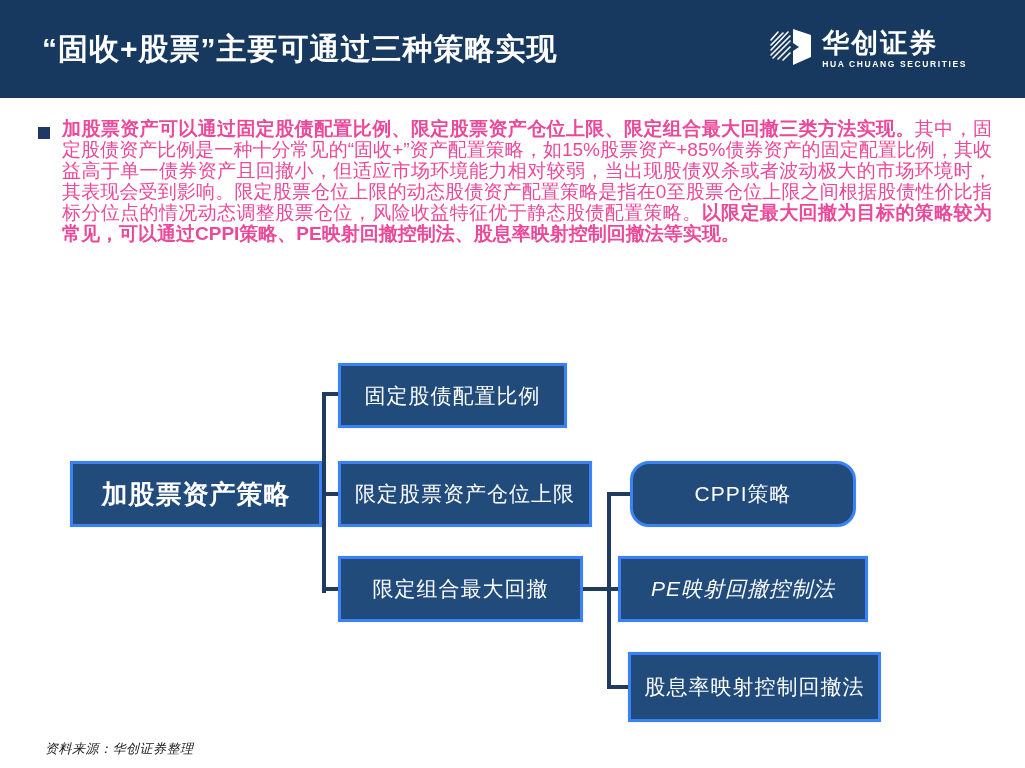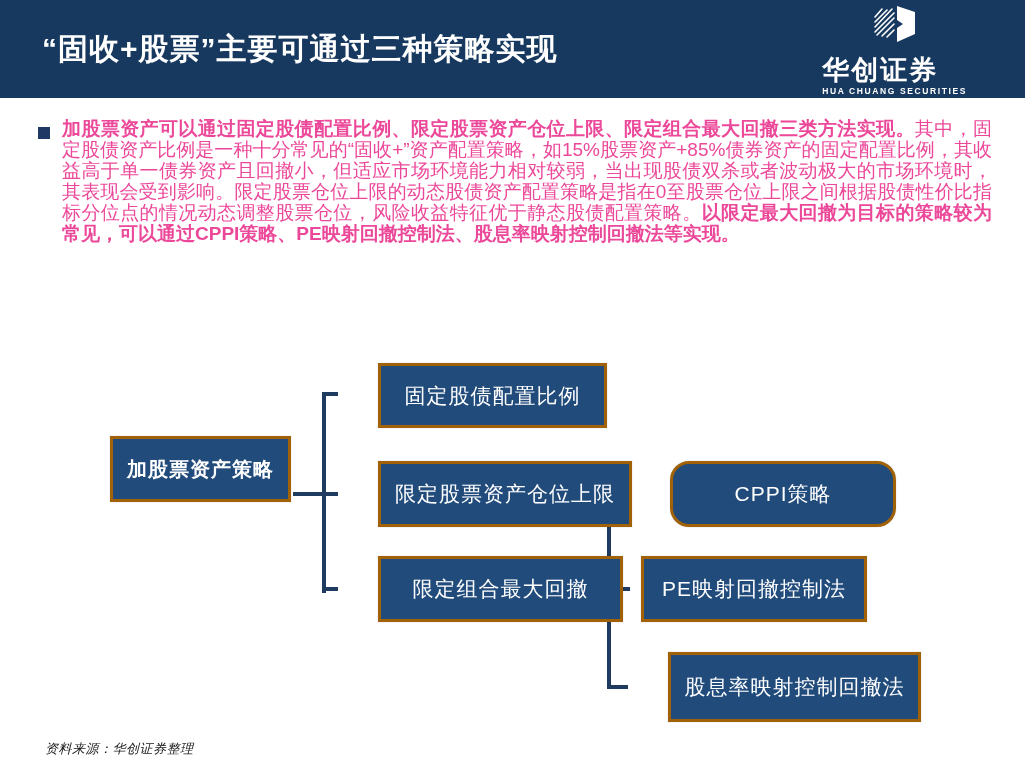--- a/index.html
+++ b/index.html
@@ -31,21 +31,20 @@
     color: #ffffff;
     font-size: 30px;
     font-weight: bold;
     letter-spacing: 1px;
     white-space: nowrap;
   }
   .logo {
     display: flex;
     align-items: center;
     gap: 8px;
-    flex-direction: column;
   }
   .logo-text { display: flex; flex-direction: column; line-height: 1; }
   .logo-cn {
     color: #ffffff;
     font-size: 27px;
     font-weight: bold;
     letter-spacing: 2px;
     white-space: nowrap;
   }
   .logo-en {
@@ -81,37 +80,36 @@
     text-align: justify;
   }
   .run-bold { font-weight: bold; }
   .run-normal { font-weight: normal; }
 
   
   .diagram { position: absolute; top: 0; left: 0; width: 1025px; height: 768px; }
   .node {
     position: absolute;
     background: #214B7B;
-    border: 3px solid #a16207;
+    border: 3px solid #3b82f6;
     color: #ffffff;
     display: flex;
     align-items: center;
     justify-content: center;
     font-size: 21px;
     letter-spacing: 1px;
     white-space: nowrap;
     box-shadow: 0 0 0 1px rgba(0,0,0,0.04);
-    margin-left: 40px;
   }
-  .node-root { left: 70px;  top: 436px; width: 181px; height: 66px; font-weight: bold; font-size: 20px; }
+  .node-root { left: 70px;  top: 461px; width: 252px; height: 66px; font-weight: bold; font-size: 26px; }
   .node-s1   { left: 338px; top: 363px; width: 229px; height: 65px; }
   .node-s2   { left: 338px; top: 461px; width: 254px; height: 66px; }
   .node-s3   { left: 338px; top: 556px; width: 245px; height: 66px; }
   .node-d1   { left: 630px; top: 461px; width: 226px; height: 66px; border-radius: 19px; }
-  .node-d2   { left: 601px; top: 556px; width: 226px; height: 66px; }
+  .node-d2   { left: 618px; top: 556px; width: 250px; height: 66px; font-style: italic; }
   .node-d3   { left: 628px; top: 652px; width: 253px; height: 70px; }
 
   .conn { position: absolute; background: #1F3B60; }
   .c-l-mid   { left: 293px; top: 492px; width: 45px; height: 4px; }
   .c-l-vert  { left: 322px; top: 392px; width: 4px;  height: 201px; }
   .c-l-top   { left: 326px; top: 392px; width: 12px; height: 4px; }
   .c-l-bot   { left: 326px; top: 587px; width: 12px; height: 4px; }
   .c-r-mid   { left: 583px; top: 587px; width: 47px; height: 4px; }
   .c-r-vert  { left: 607px; top: 492px; width: 4px;  height: 197px; }
   .c-r-top   { left: 611px; top: 492px; width: 19px; height: 4px; }

